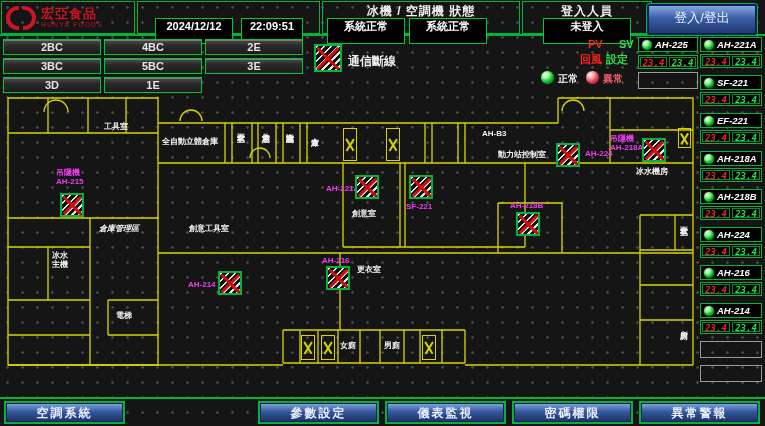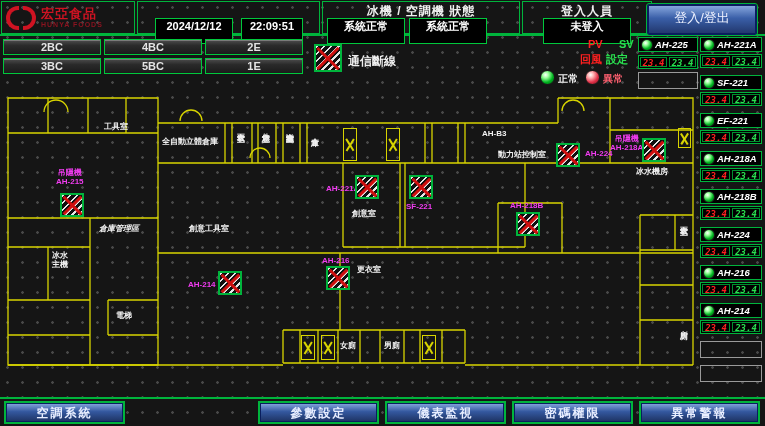--- a/index.html
+++ b/index.html
@@ -53,21 +53,21 @@
   .unit-name{height:15px;border:1px solid #00b43c;background:#000;display:flex;align-items:center;gap:2px;
     padding-left:2px;color:#fff;font-size:9.5px;font-weight:bold;font-style:italic;box-sizing:border-box;cursor:pointer;}
   .unit-vals{height:14px;border:1px solid #00b43c;background:#000;display:flex;box-sizing:border-box;}
   .val{flex:1;margin:1px;border:1px solid #008f30;font-family:"DejaVu Sans Mono",monospace;
     font-size:9px;font-weight:bold;font-style:italic;text-align:center;line-height:10px;}
   .val.pv{color:#ff2020;}
   .val.sv{color:#2ae050;}
   .unit-empty{height:15px;border:1px solid #9a9a9a;background:transparent;}
   
   #plan-svg{position:absolute;left:0;top:0;}
-  #plan-overlay{position:absolute;left:0;top:0;width:765px;height:426px;pointer-events:none;text-align:center;}
+  #plan-overlay{position:absolute;left:0;top:0;width:765px;height:426px;pointer-events:none;}
   #plan-overlay > *{pointer-events:auto;}
   .plan-label{position:absolute;font-size:8px;line-height:9px;white-space:pre;font-weight:bold;}
   .plan-label.wht{color:#f2f2f2;}
   .plan-label.mag{color:#f03cf0;}
   .vtext{writing-mode:vertical-rl;text-orientation:upright;letter-spacing:0;}
   .stairx{position:absolute;border:1.5px solid #d8d400;box-sizing:border-box;}
   .stairx::before,.stairx::after{content:"";position:absolute;left:-10%;top:48%;width:118%;height:1.6px;background:#d8d400;}
   .stairx::before{transform:rotate(58deg);}
   .stairx::after{transform:rotate(-58deg);}
   
@@ -171,20 +171,22 @@
 
     <div id="btn-login">登入/登出</div>
   </div>
 
   <div id="floor-buttons">
       <div class="floor-btn">2BC</div>
       <div class="floor-btn">4BC</div>
       <div class="floor-btn">2E</div>
       <div class="floor-btn">3BC</div>
       <div class="floor-btn">5BC</div>
+      <div class="floor-btn">3E</div>
+      <div class="floor-btn">3D</div>
       <div class="floor-btn">1E</div>
     </div>
 
   <div class="marker big" style="left:314px;top:44px;"></div>
   <div class="lg-txt" style="left:348px;top:53px;font-size:12px;color:#f0f0f0;">通信斷線</div>
 
   <div class="lg-txt" style="left:588px;top:38px;font-size:11px;color:#ff2020;">PV</div>
   <div class="lg-txt" style="left:619px;top:38px;font-size:11px;color:#2ae050;">SV</div>
   <div class="lg-txt" style="left:580px;top:52px;font-size:11px;color:#ff2020;">回風</div>
   <div class="lg-txt" style="left:606px;top:52px;font-size:11px;color:#2ae050;">設定</div>

